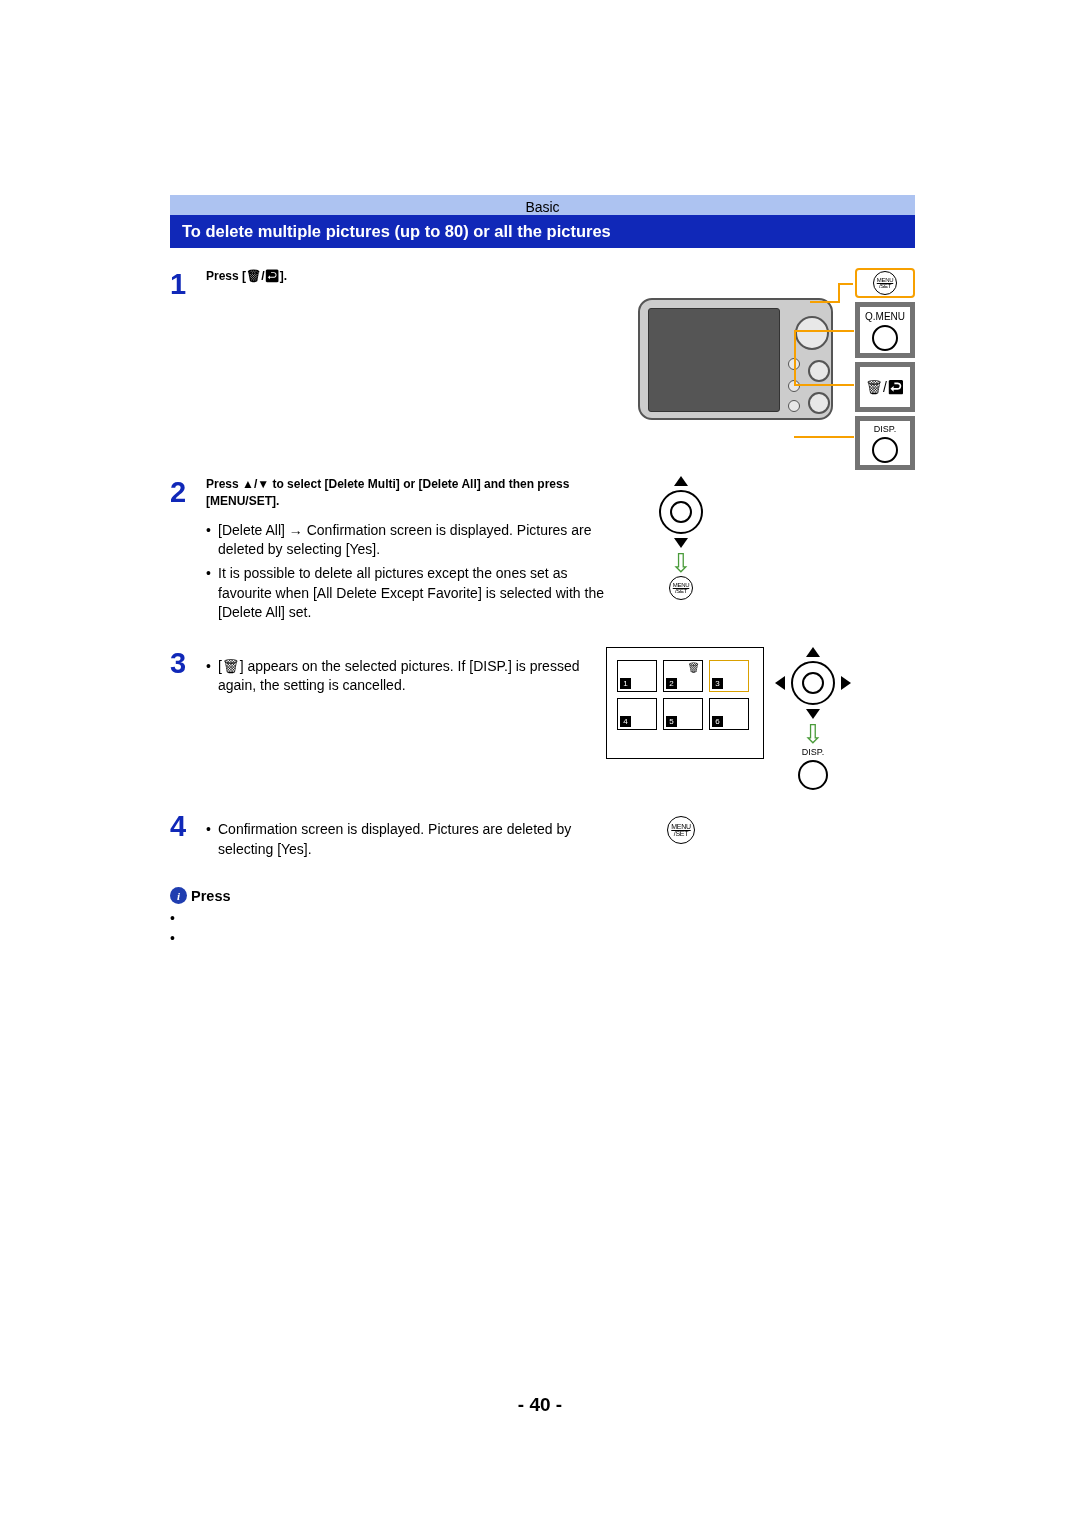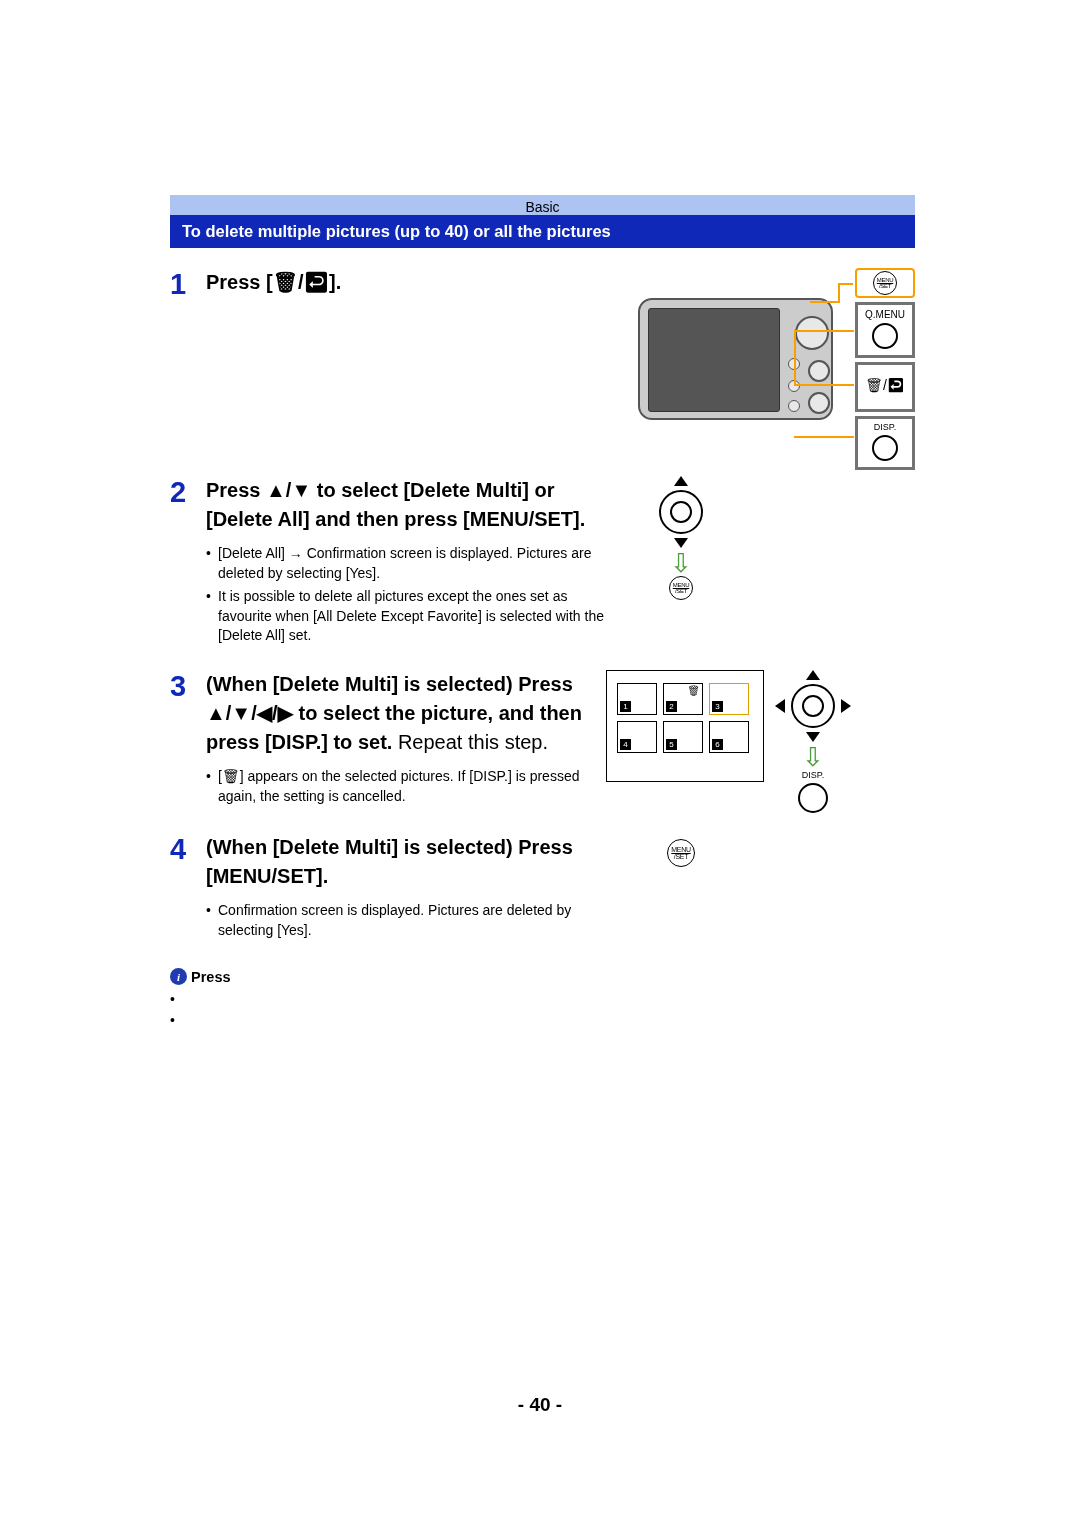--- a/index.html
+++ b/index.html
@@ -41,21 +41,21 @@
     flex-shrink: 0;
     line-height: 1;
     padding-top: 2px;
   }
   .step-body {
     flex: 1;
     padding-right: 10px;
   }
   .step-head {
     font-weight: bold;
-    font-size: 20px;
+    font-size: 12px;
     line-height: 1.45;
   }
   .step-head .normal { font-weight: normal; }
   .step-bullets {
     margin-top: 10px;
     font-size: 14px;
     line-height: 1.4;
   }
   .step-bullets .b { display:flex; margin-bottom:4px; }
   .step-bullets .b .dot { width:12px; flex-shrink:0; }
@@ -78,21 +78,21 @@
   .cam-btn { position:absolute; border:2px solid #555; border-radius:50%; background:#e8e8e8; }
   .cam-dpad { left:155px; top:16px; width:34px; height:34px; }
   .cam-b1 { left:148px; top:58px; width:12px; height:12px; border-width:1.5px; }
   .cam-b2 { left:148px; top:80px; width:12px; height:12px; border-width:1.5px; }
   .cam-b3 { left:148px; top:100px; width:12px; height:12px; border-width:1.5px; }
   .cam-b4 { left:168px; top:60px; width:22px; height:22px; }
   .cam-b5 { left:168px; top:92px; width:22px; height:22px; }
   .hl-line-v { position:absolute; background:#f7a000; width:2px; }
   .hl-line-h { position:absolute; background:#f7a000; height:2px; }
   .callout-box {
-    position:absolute; right:0; border:3px solid #737373; background:#fff;
+    position:absolute; right:0; border:5px solid #737373; background:#fff;
     width:60px; text-align:center;
   }
   .co-menu { top:0; height:30px; border:2px solid #f7a000; border-radius:4px; display:flex; align-items:center; justify-content:center;}
   .co-qmenu { top:34px; height:56px; padding-top:4px; font-size:10px;}
   .co-del { top:94px; height:50px; padding-top:12px; font-size:14px;}
   .co-disp { top:148px; height:54px; padding-top:3px; font-size:9px;}
   .menu-set-icon {
     display:inline-flex; width:24px; height:24px; border:1.5px solid #000;
     border-radius:50%; font-size:6px; line-height:1; flex-direction:column;
     align-items:center; justify-content:center; letter-spacing:-0.3px;
@@ -139,21 +139,21 @@
     position:absolute; bottom:110px; left:0; width:100%; text-align:center;
     font-size:19px; color:#000;font-weight:bold;
   }
   .sym { font-family: Arial, sans-serif; }
   .disp-circle { width:26px; height:26px; border:2px solid #000; border-radius:50%; margin:3px auto 0;}
 </style>
 </head>
 <body>
 
 <div class="header-band">Basic</div>
-<div class="title-band">To delete multiple pictures (up to 40) or all the pictures</div>
+<div class="title-band">To delete multiple pictures (up to 80) or all the pictures</div>
 
 <div class="step">
   <div class="step-num">1</div>
   <div class="step-body">
     <div class="step-head">
       <span>Press [</span><span class="sym">🗑/↩</span><span>].</span>
     </div>
   </div>
   <div class="step-right">
     <div class="camera-diagram">
@@ -219,23 +219,20 @@
           <span class="m1">MENU</span>
           <span>/SET</span>
         </span>
     </div>
   </div>
 </div>
 
 <div class="step">
   <div class="step-num">3</div>
   <div class="step-body" style="max-width:400px;">
-    <div class="step-head">
-      <span>(When [Delete Multi] is selected) Press ▲/▼/◀/▶ to select the picture, and then press [DISP.] to set.</span><span class="normal"> Repeat this step.</span>
-    </div>
     <div class="step-bullets">
       <div class="b">
           <span class="dot">•</span>
           <span>[🗑] appears on the selected pictures. If [DISP.] is pressed again, the setting is cancelled.</span>
         </div>
     </div>
   </div>
   <div class="step-right" style="display:flex; gap:10px; align-items:flex-start;">
     <div class="thumbs-box">
       <div class="thumb">
@@ -269,21 +266,20 @@
       <div class="green-arrow">⇩</div>
       <div style="font-size:9px;">DISP.</div>
       <div class="disp-circle" style="width:30px;height:30px;"></div>
     </div>
   </div>
 </div>
 
 <div class="step">
   <div class="step-num">4</div>
   <div class="step-body" style="max-width:420px;">
-    <div class="step-head">(When [Delete Multi] is selected) Press [MENU/SET].</div>
     <div class="step-bullets">
       <div class="b">
           <span class="dot">•</span>
           <span>Confirmation screen is displayed. Pictures are deleted by selecting [Yes].</span>
         </div>
     </div>
   </div>
   <div class="step-right" style="width:110px; display:flex; justify-content:center; padding-top:6px;">
     <span class="menu-set-icon" style="width:28px;height:28px;font-size:7px;">
         <span class="m1">MENU</span>

